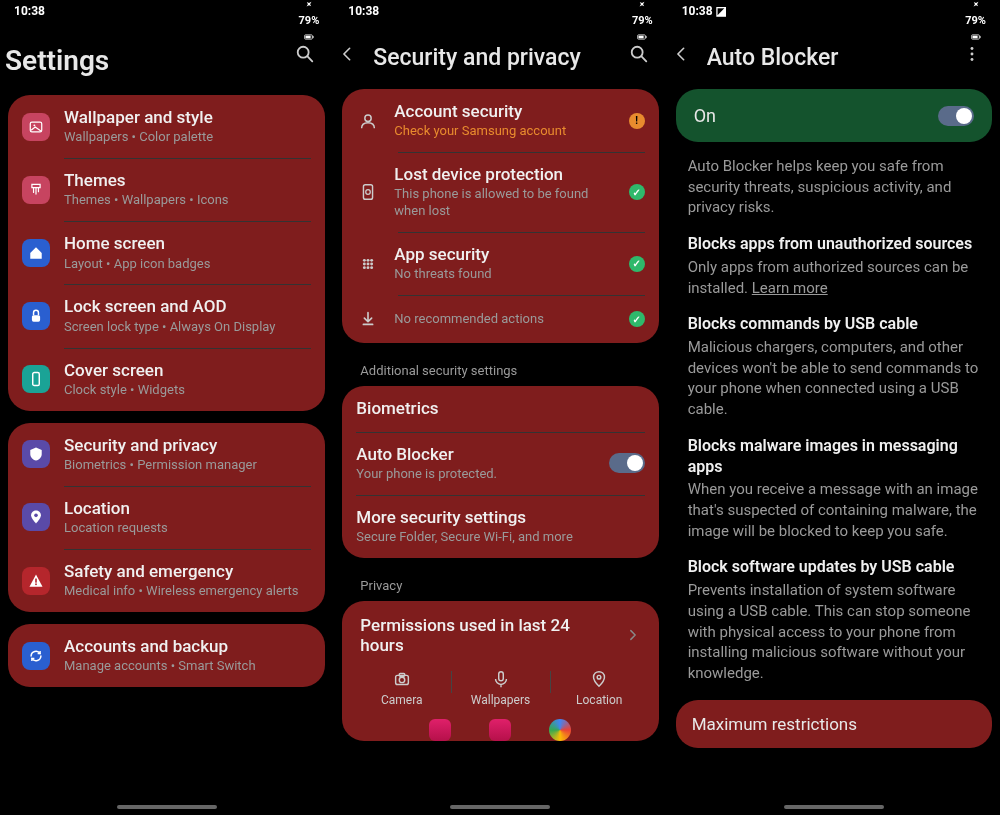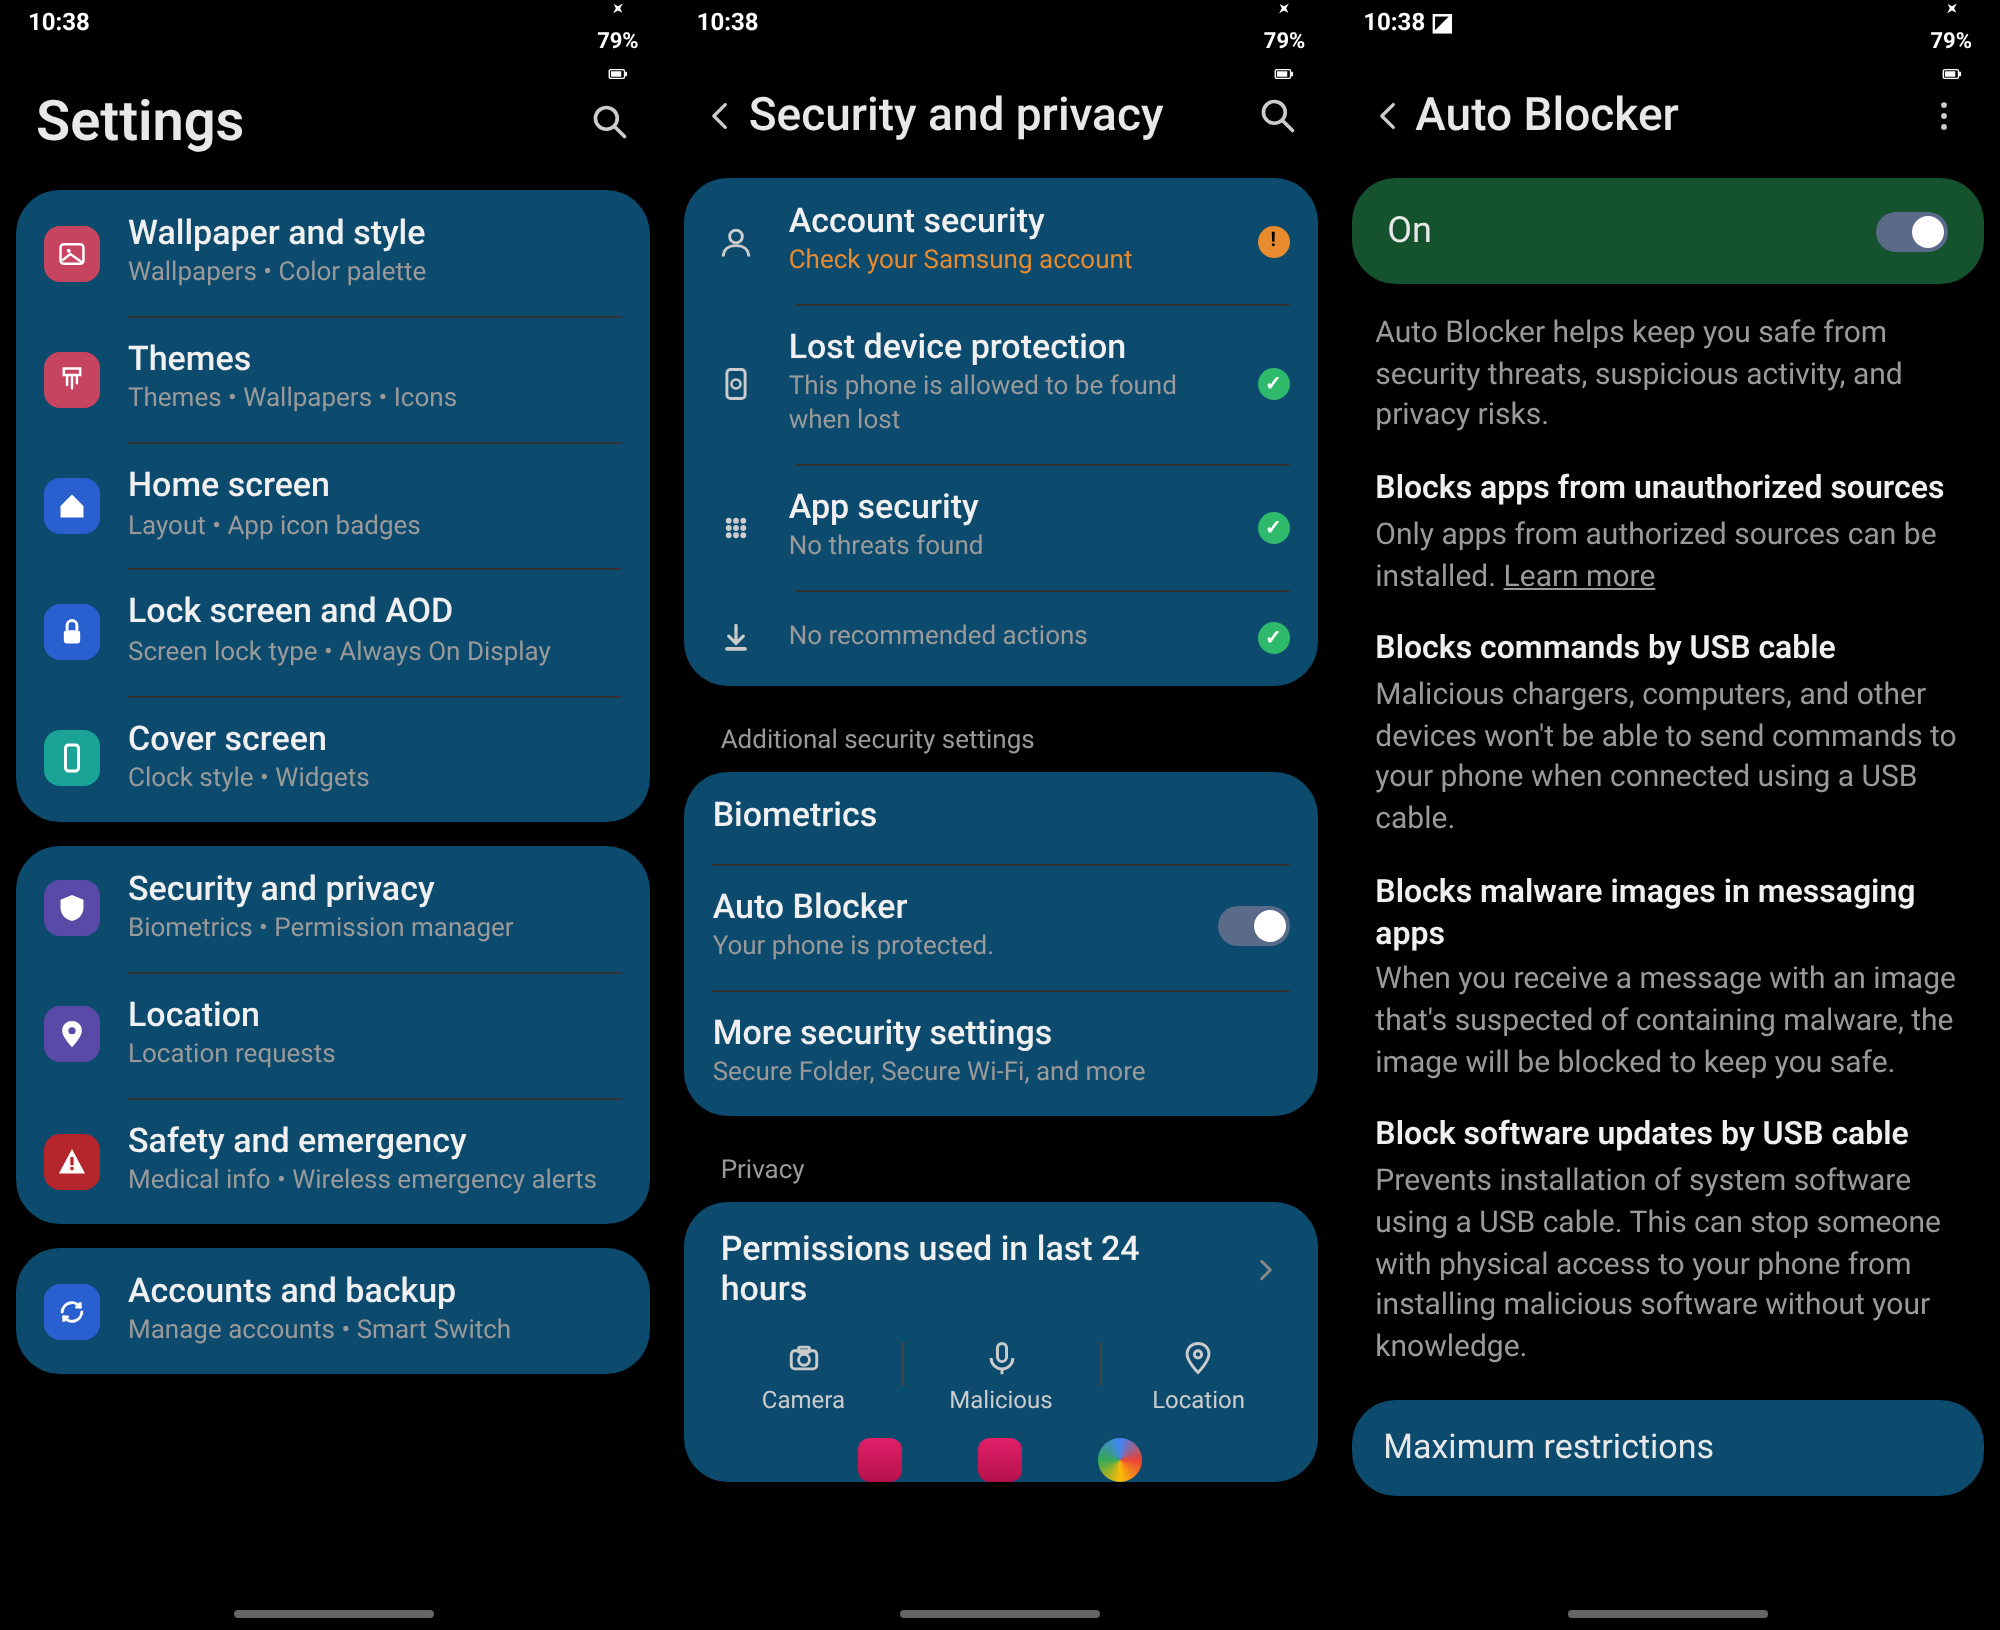--- a/index.html
+++ b/index.html
@@ -28,41 +28,40 @@
     align-items: center;
     justify-content: space-between;
     padding: 0 14px;
     font-size: 12px;
     font-weight: 700;
     color: #fff;
   }
   .statusbar .right { display: flex; align-items: center; gap: 4px; font-size: 11px; flex-direction: column; }
   .header {
     display: flex;
-    align-items: center;
-    padding: 22px 18px 18px 18px;
-    gap: 4px;
+    padding: 22px 18px 18px 5px;
+    gap: 16px;
   }
   .header .back { width: 18px; color: #ccc; flex-shrink:0; }
   .header .title {
     font-size: 23px;
     font-weight: 500;
     color: #e8e8e8;
     flex: 1;
   }
   .header .settings-title {
     font-size: 28px;
     font-weight: 600;
     color: #e8e8e8;
     flex: 1;
   }
   .header .action { width: 20px; color: #ccc; flex-shrink:0; }
   .content { flex: 1; overflow: hidden; padding: 0 8px; }
   .card {
-    background: #0c4a6e;
+    background: #7f1d1d;
     border-radius: 22px;
     margin-bottom: 12px;
     overflow: hidden;
   }
   .row {
     display: flex;
     align-items: center;
     padding: 12px 14px;
     gap: 14px;
     position: relative;
@@ -519,21 +518,21 @@
               </svg>
             </span>
             <span>Camera</span>
           </div>
           <div class="perm-item">
             <span>
               <svg width="20" height="20" viewBox="0 0 22 22">
                 <use href="#i-mic"></use>
               </svg>
             </span>
-            <span>Malicious</span>
+            <span>Wallpapers</span>
           </div>
           <div class="perm-item">
             <span>
               <svg width="20" height="20" viewBox="0 0 22 22">
                 <use href="#i-pin2"></use>
               </svg>
             </span>
             <span>Location</span>
           </div>
         </div>

